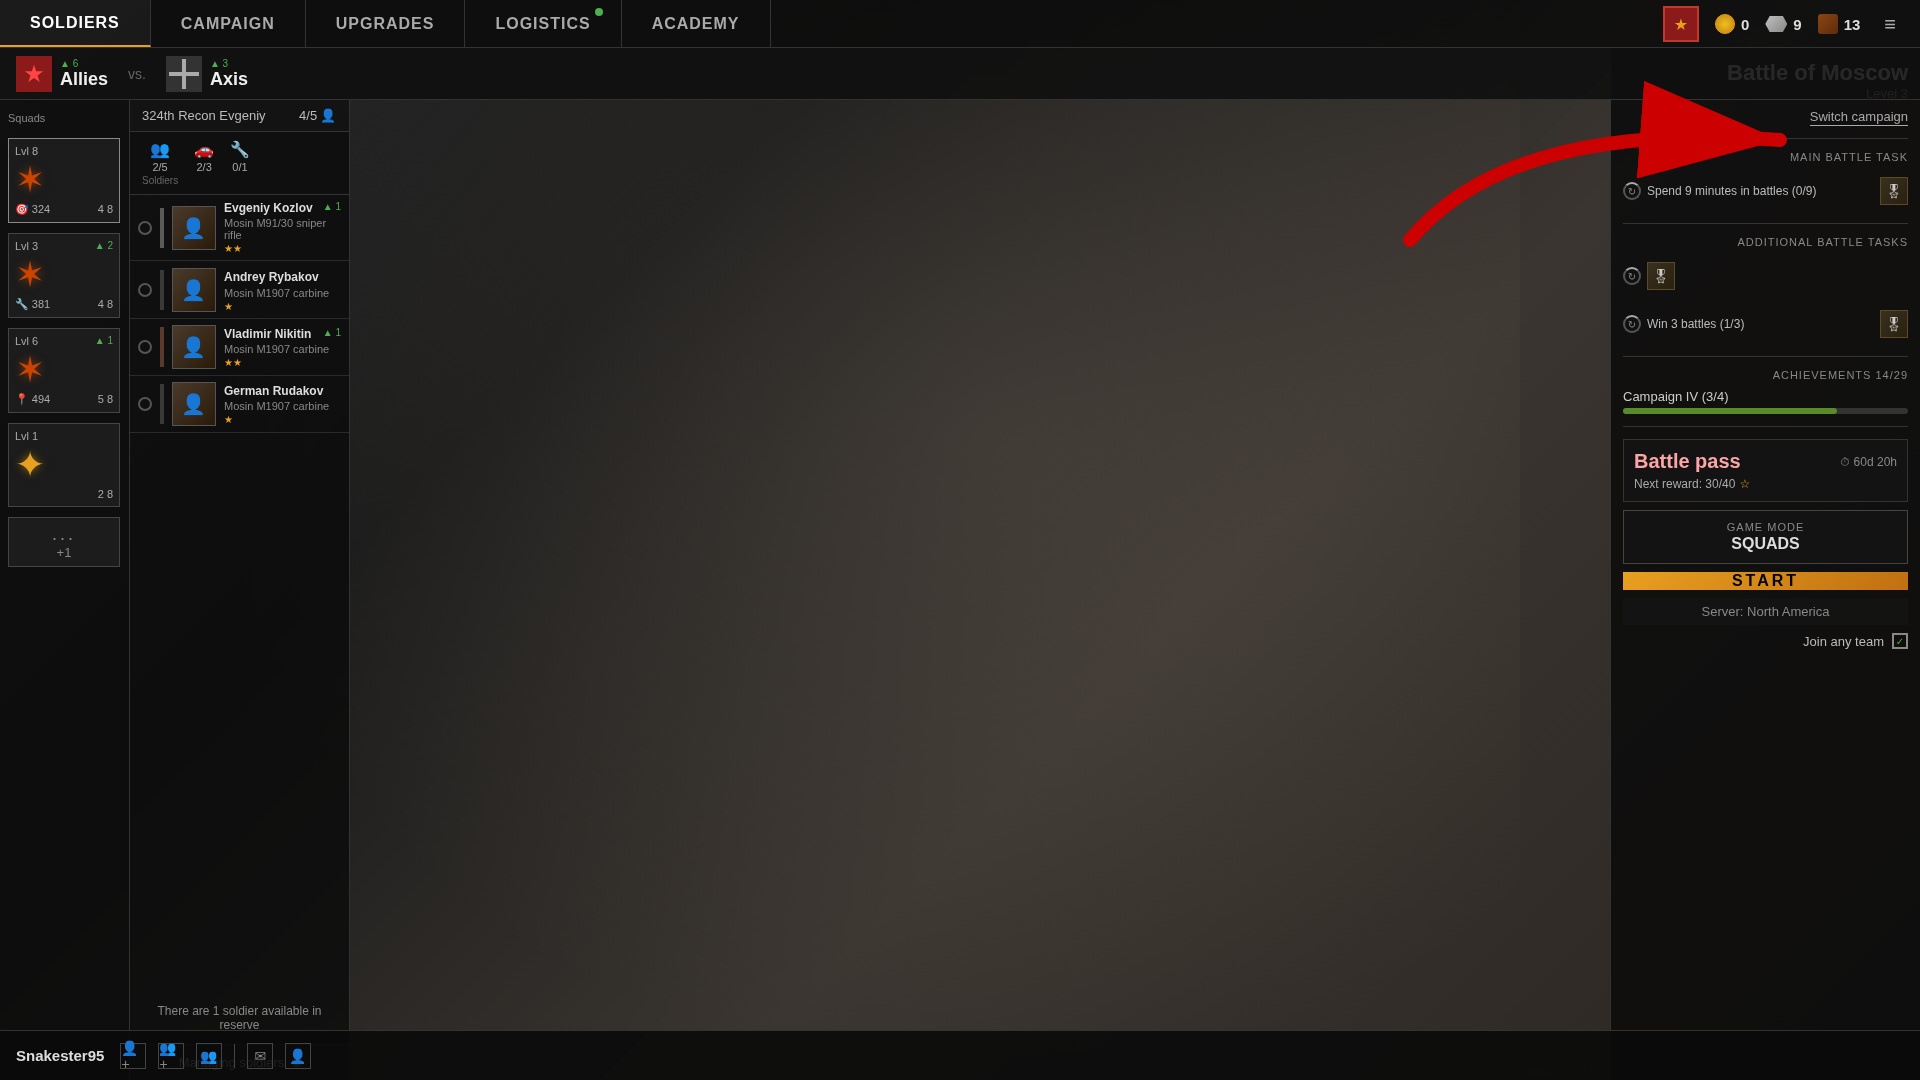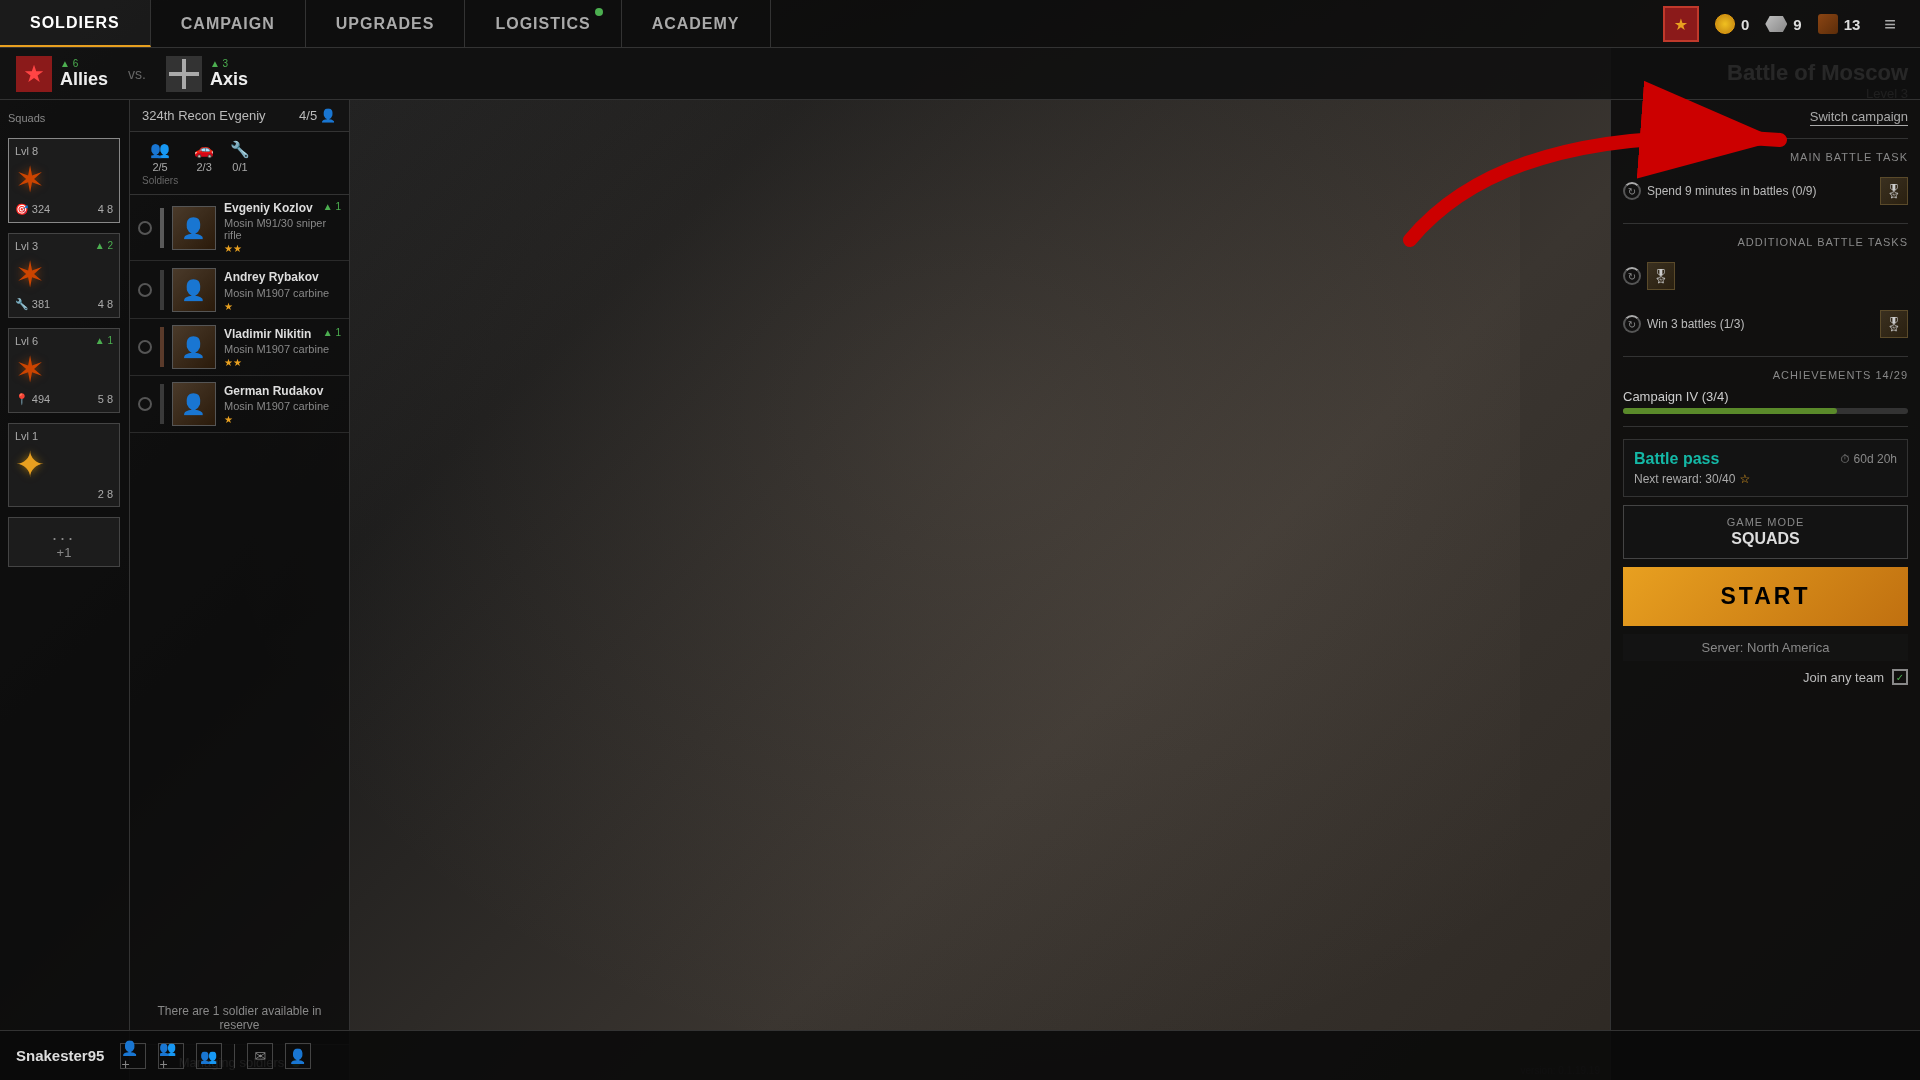--- a/index.html
+++ b/index.html
@@ -529,22 +529,22 @@
       padding: 10px;
     }
 
     .bp-header {
       display: flex;
       justify-content: space-between;
       align-items: center;
     }
 
     .bp-title {
-      font-size: 16px;
-      color: #14b8a6;
+      font-size: 20px;
+      color: #fca5a5;
       font-weight: bold;
     }
 
     .bp-timer {
       font-size: 12px;
       color: #888;
       display: flex;
       align-items: center;
       gap: 4px;
     }
@@ -580,22 +580,21 @@
     .game-mode-value {
       font-size: 16px;
       color: #ddd;
       font-weight: bold;
       margin-top: 2px;
     }
 
     .start-button {
       background: linear-gradient(135deg, #e8a020, #c07010);
       border: none;
-      padding: 16px;
-      font-size: 23px;
+      font-size: 16px;
       font-weight: bold;
       color: #000;
       cursor: pointer;
       width: 100%;
       text-transform: uppercase;
       letter-spacing: 3px;
     }
 
     .server-text {
       text-align: center;

